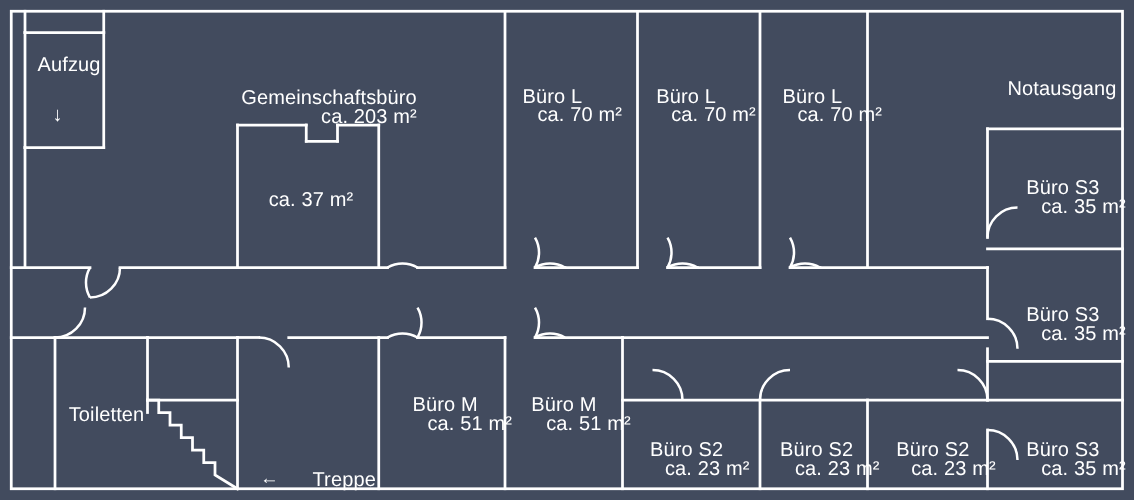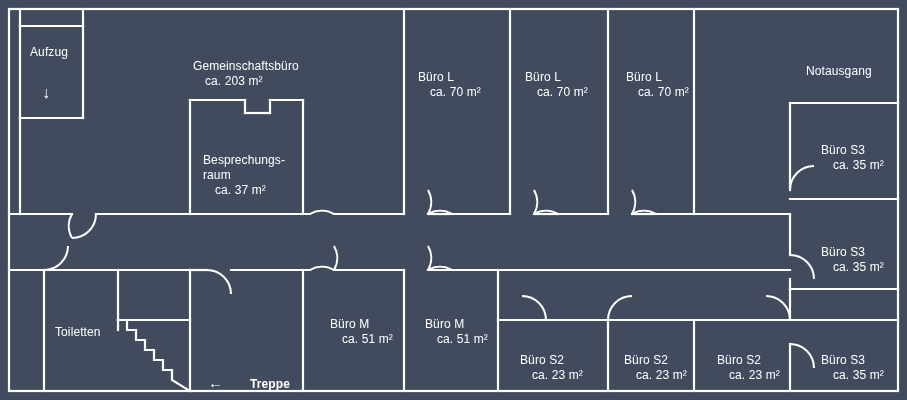--- a/index.html
+++ b/index.html
@@ -11,21 +11,21 @@
     position: relative;
     width: 907px;
     height: 400px;
     background: #424b5e;
     font-family: "Liberation Sans", sans-serif;
     color: #ffffff;
     overflow: hidden;
   }
   .label {
     position: absolute;
-    font-size: 12px;
+    font-size: 16px;
     line-height: 15px;
     color: #ffffff;
     white-space: pre-line;
     letter-spacing: 0.1px;
   }
   .label .area {
     display: block;
     margin-left: 12px;
   }
   svg.overlay {
@@ -147,21 +147,21 @@
     </g>
   </svg>
 
   <div class="label" style="left:30px; top:30px;">
     <span>Aufzug</span>
   </div>
   <div class="label" style="left:42px; top:70px; font-size:16px;">
     <span>↓</span>
   </div>
 
-  <div class="label" style="left:193px; top:44px;">
+  <div class="label" style="left:193px; top:56px;text-align:right;">
     <span>Gemeinschaftsbüro</span>
     <span class="area">ca. 203 m²</span>
   </div>
 
   <div class="label" style="left:418px; top:55px;">
     <span>Büro L</span>
     <span class="area">ca. 70 m²</span>
   </div>
 
   <div class="label" style="left:525px; top:55px;">
@@ -172,22 +172,20 @@
   <div class="label" style="left:626px; top:55px;">
     <span>Büro L</span>
     <span class="area">ca. 70 m²</span>
   </div>
 
   <div class="label" style="left:806px; top:49px;">
     <span>Notausgang</span>
   </div>
 
   <div class="label" style="left:203px; top:138px;">
-    <span>Besprechungs-
-raum</span>
     <span class="area">ca. 37 m²</span>
   </div>
 
   <div class="label" style="left:821px; top:128px;">
     <span>Büro S3</span>
     <span class="area">ca. 35 m²</span>
   </div>
 
   <div class="label" style="left:821px; top:230px;">
     <span>Büro S3</span>
@@ -226,17 +224,17 @@
   </div>
 
   <div class="label" style="left:821px; top:338px;">
     <span>Büro S3</span>
     <span class="area">ca. 35 m²</span>
   </div>
 
   <div class="label" style="left:208px; top:360px; font-size:15px;">
     <span>←</span>
   </div>
-  <div class="label" style="left:250px; top:362px;font-weight:bold;">
+  <div class="label" style="left:250px; top:362px;">
     <span>Treppe</span>
   </div>
 
 </div>
 
 </body></html>

